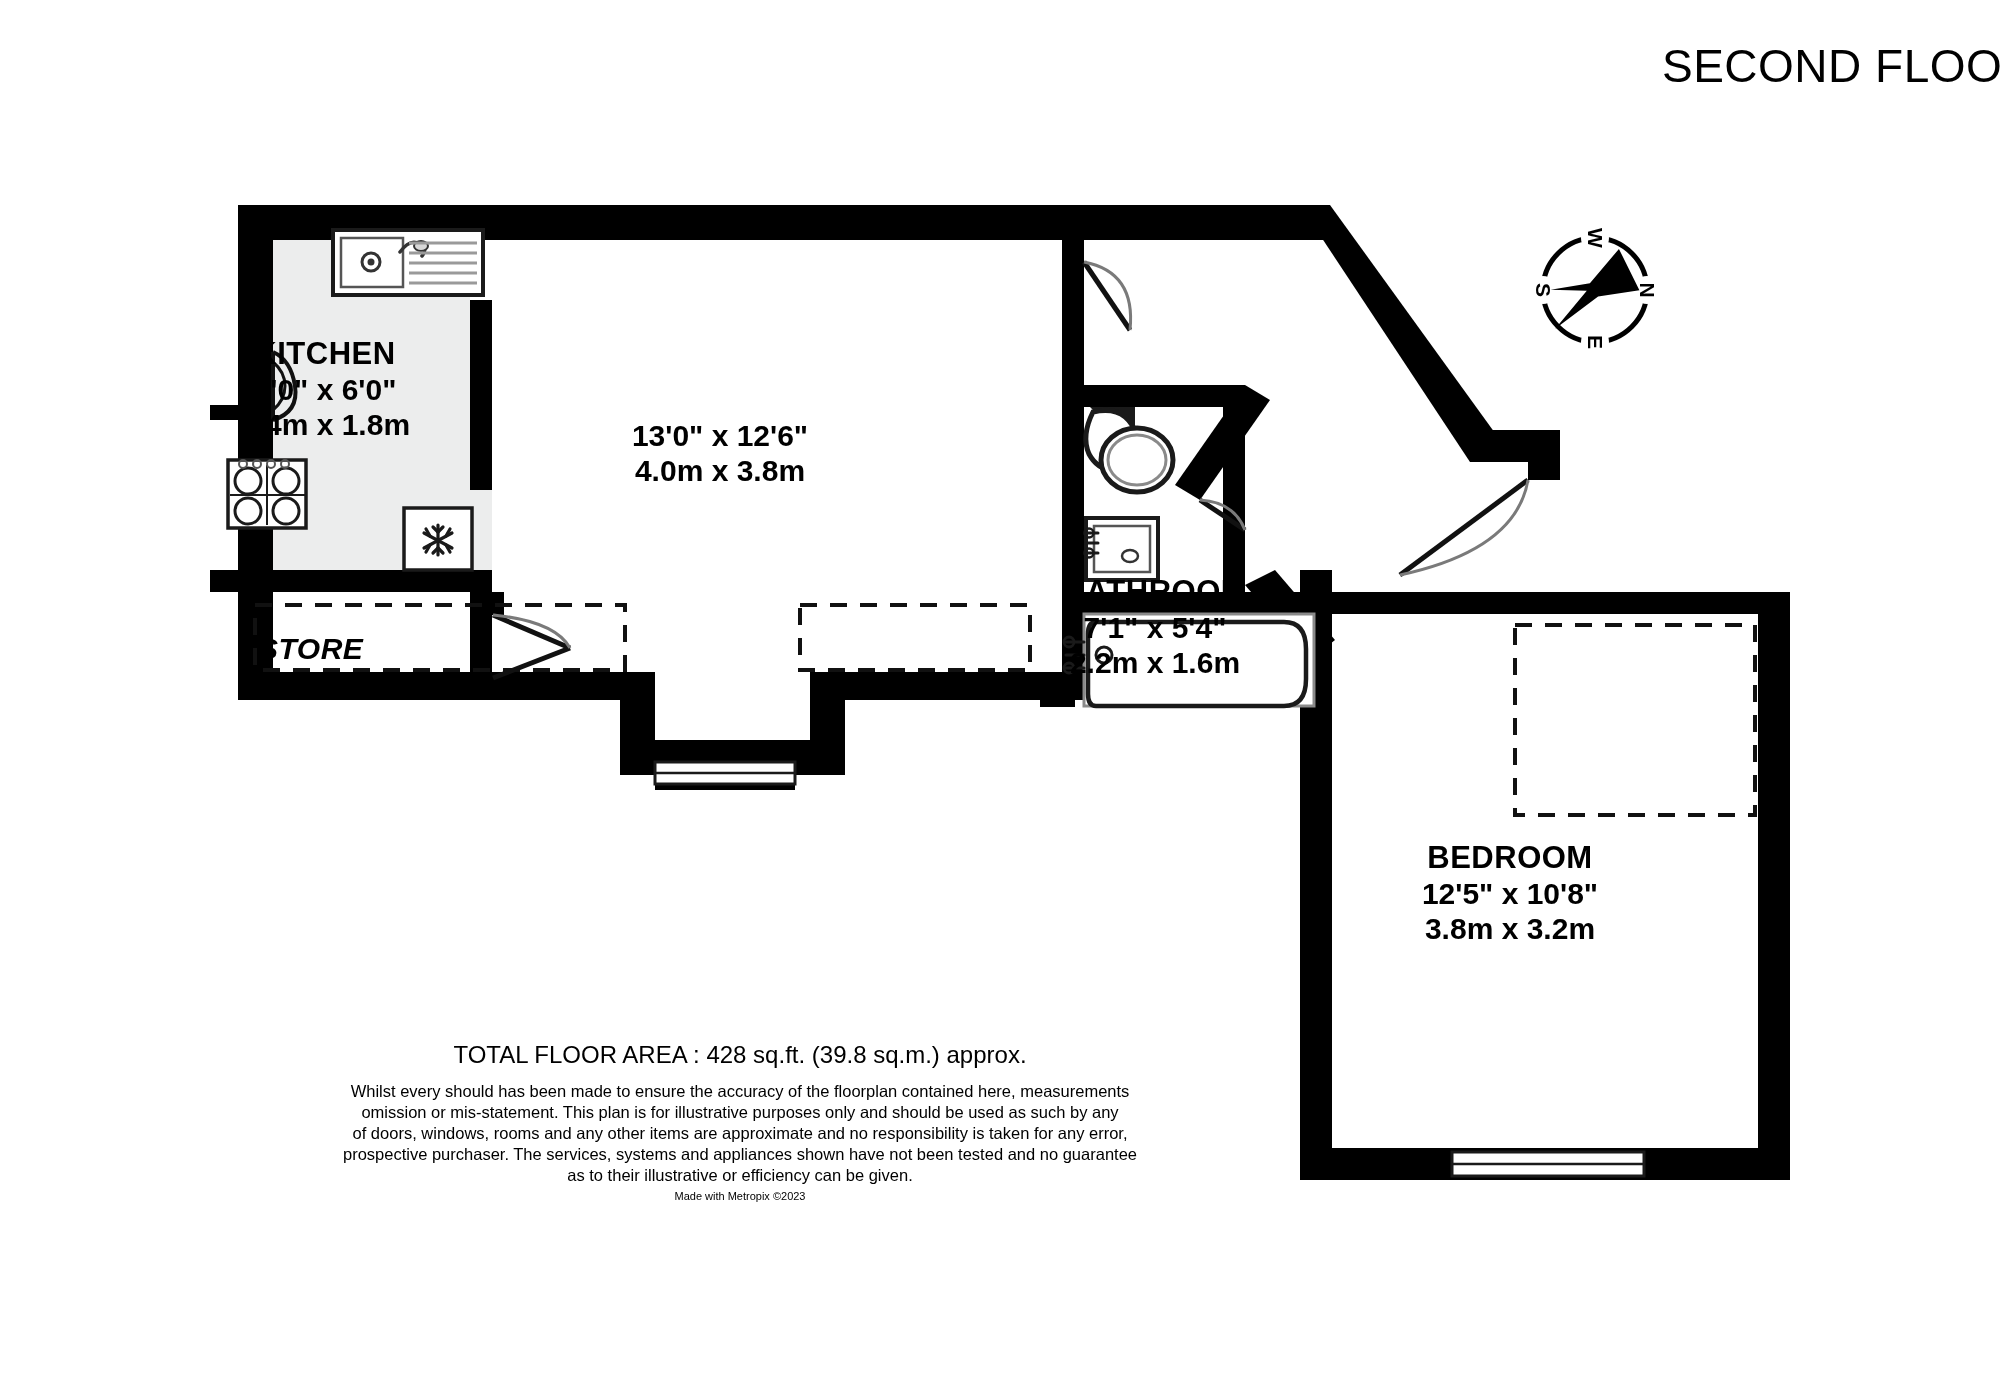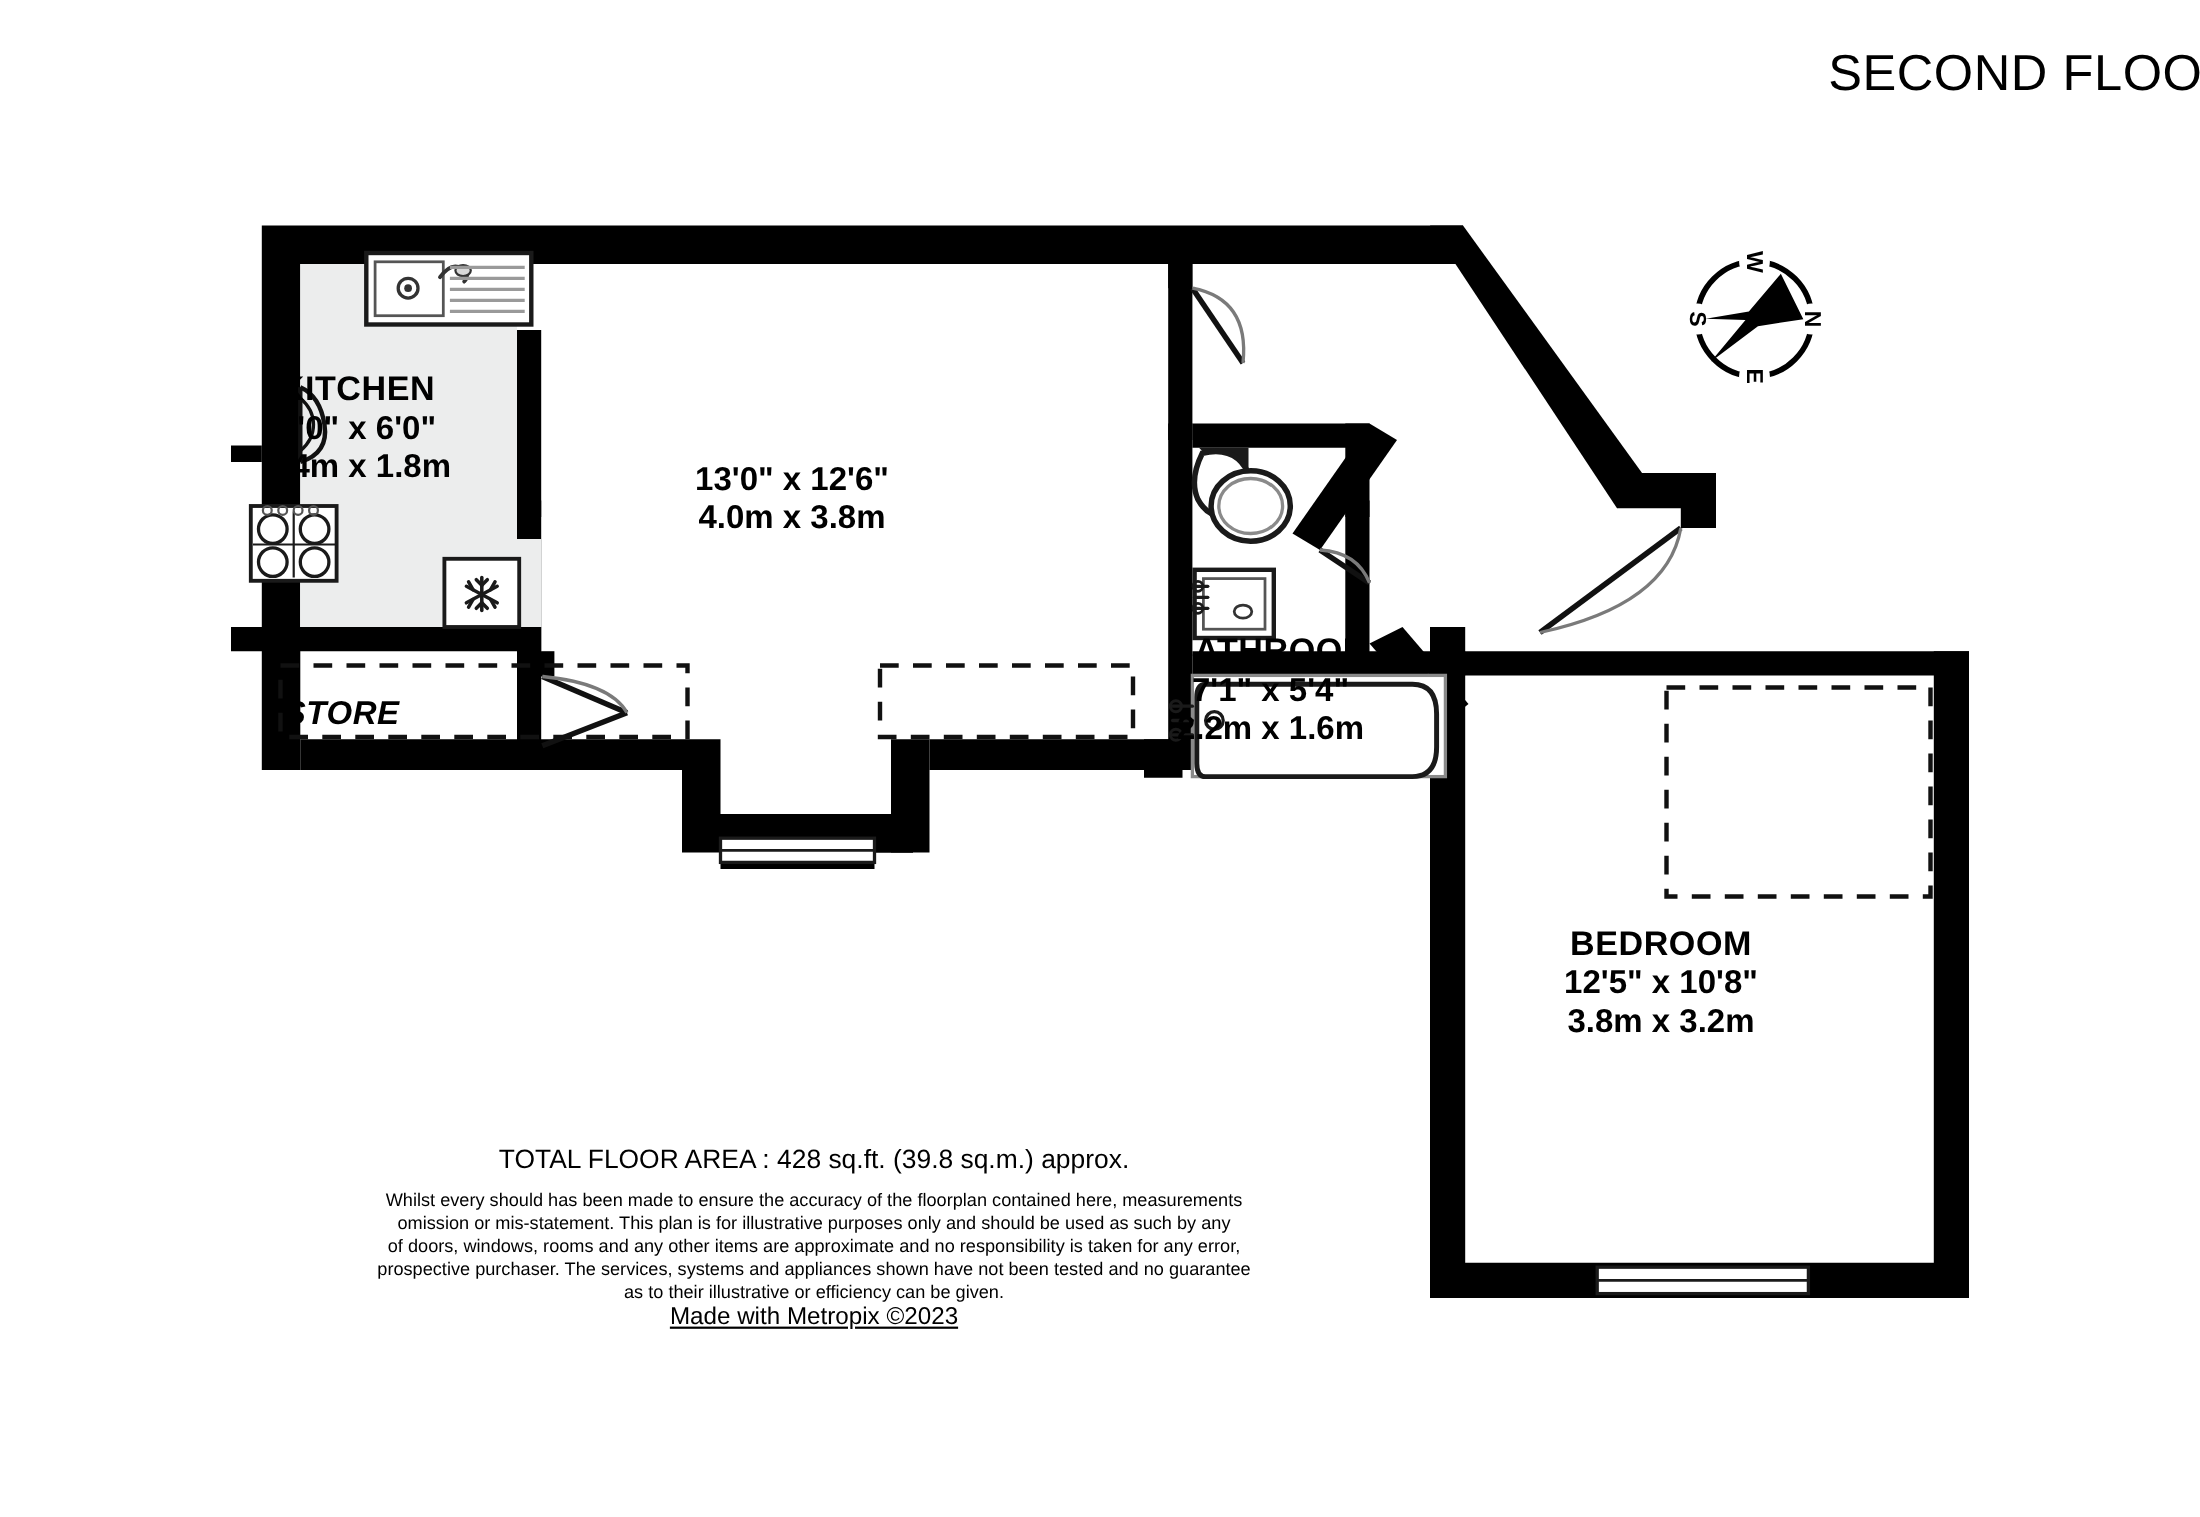--- a/index.html
+++ b/index.html
@@ -109,24 +109,23 @@
     font-size: 24px;
     line-height: 30px;
     margin: 0 0 11px 0;
   }
   .footer .disclaimer-line {
     font-size: 16.5px;
     line-height: 21px;
     margin: 0;
   }
   .footer .credit {
-    font-size: 22px;
+    font-size: 11px;
     line-height: 21px;
     margin: 0;
-    text-decoration: underline;
   }
 </style>
 </head>
 <body>
 
 <div id="plan-root">
 
   <div class="header">
     <div class="floor-title">SECOND FLOOR</div>
   </div>

